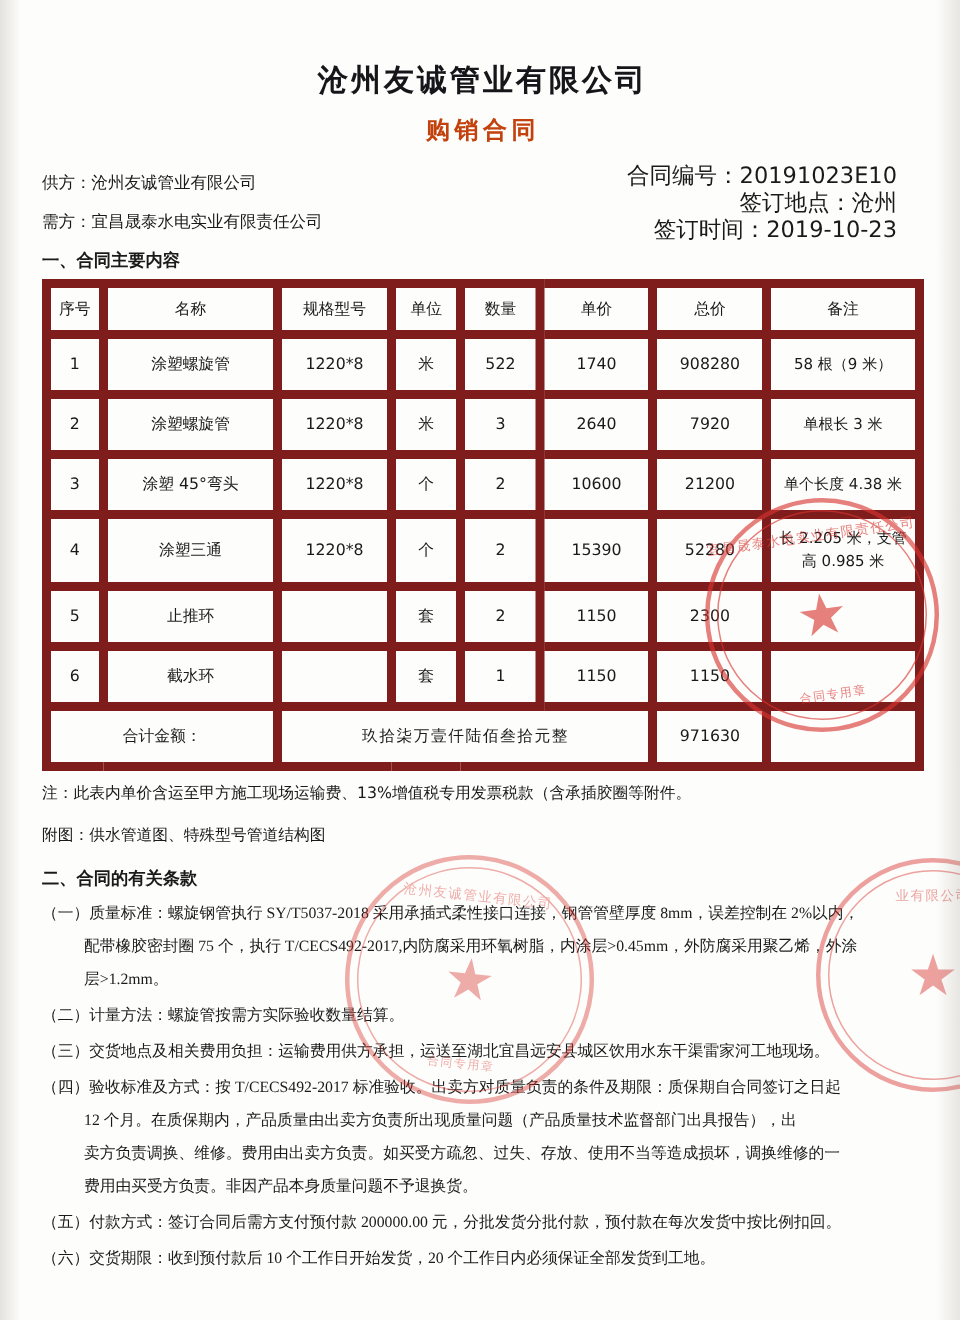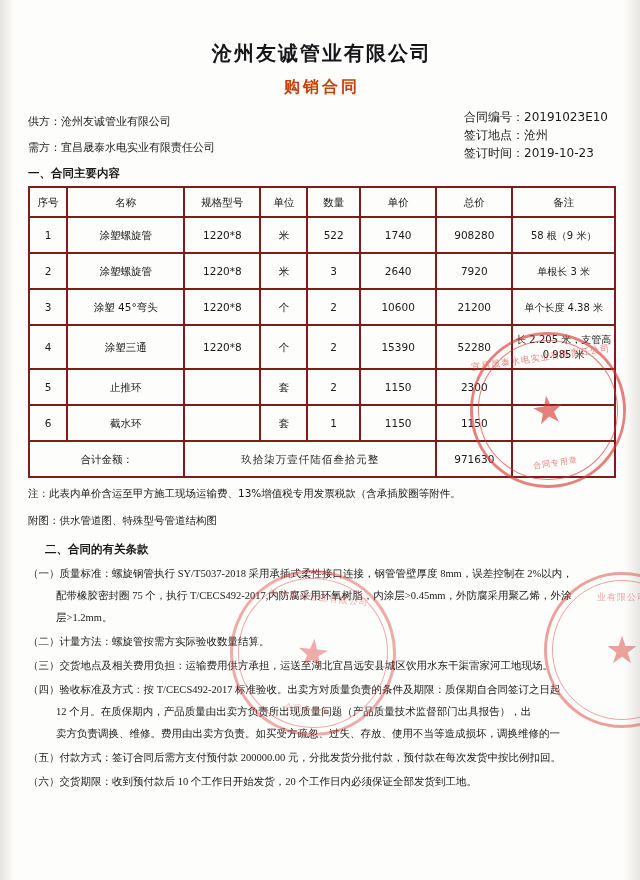--- a/index.html
+++ b/index.html
@@ -70,42 +70,42 @@
     font-size: 11px;
     line-height: 20px;
     margin-top: 4px;
   }
   .party-row { margin-bottom: 6px; }
   .party-label { }
   .party-value { }
 
   .meta {
     position: absolute;
-    right: 8px;
+    right: 18px;
     top: -4px;
-    font-size: 12px;
+    font-size: 15px;
     line-height: 18px;
-    text-align: left;
+    text-align: right;
   }
   .meta div { white-space: nowrap; }
 
   .section-head {
     font-size: 11.5px;
     font-weight: bold;
     margin: 8px 0 5px 0;
   }
 
   table.items {
     width: 100%;
     border-collapse: collapse;
     font-size: 10.5px;
     table-layout: fixed;
   }
   table.items th, table.items td {
-    border: 2px solid #7f1d1d;
+    border: 6px solid #7f1d1d;
     text-align: center;
     vertical-align: middle;
     padding: 6px 2px;
     height: 22px;
     line-height: 15px;
   }
   table.items th {
     font-weight: normal;
     height: 20px;
     padding: 4px 2px;
@@ -131,21 +131,20 @@
   }
   .attach-line {
     font-size: 10.5px;
     margin-top: 12px;
   }
   .clause-head {
     font-size: 11.5px;
     font-weight: bold;
     margin-top: 14px;
     margin-bottom: 6px;
-    margin-left: 17px;
   }
   .clause {
     font-size: 10.5px;
     line-height: 22px;
     margin-bottom: 2px;
     text-indent: 0;
     font-family: Liberation Serif, serif;
   }
   .clause .ind {
     display: block;
@@ -353,20 +352,21 @@
     </div>
 
     <div class="clause">
       <span>（三）交货地点及相关费用负担：</span><span>运输费用供方承担，运送至湖北宜昌远安县城区饮用水东干渠雷家河工地现场。</span>
     </div>
 
     <div class="clause">
       <span>（四）验收标准及方式：</span><span>按 T/CECS492-2017 标准验收。出卖方对质量负责的条件及期限：质保期自合同签订之日起</span>
       <span class="ind">12 个月。在质保期内，产品质量由出卖方负责所出现质量问题（产品质量技术监督部门出具报告），出</span>
       <span class="ind">卖方负责调换、维修。费用由出卖方负责。如买受方疏忽、过失、存放、使用不当等造成损坏，调换维修的一</span>
+      <span class="ind">费用由买受方负责。非因产品本身质量问题不予退换货。</span>
     </div>
 
     <div class="clause">
       <span>（五）付款方式：</span><span>签订合同后需方支付预付款 200000.00 元，分批发货分批付款，预付款在每次发货中按比例扣回。</span>
     </div>
 
     <div class="clause">
       <span>（六）交货期限：</span><span>收到预付款后 10 个工作日开始发货，20 个工作日内必须保证全部发货到工地。</span>
     </div>
 

